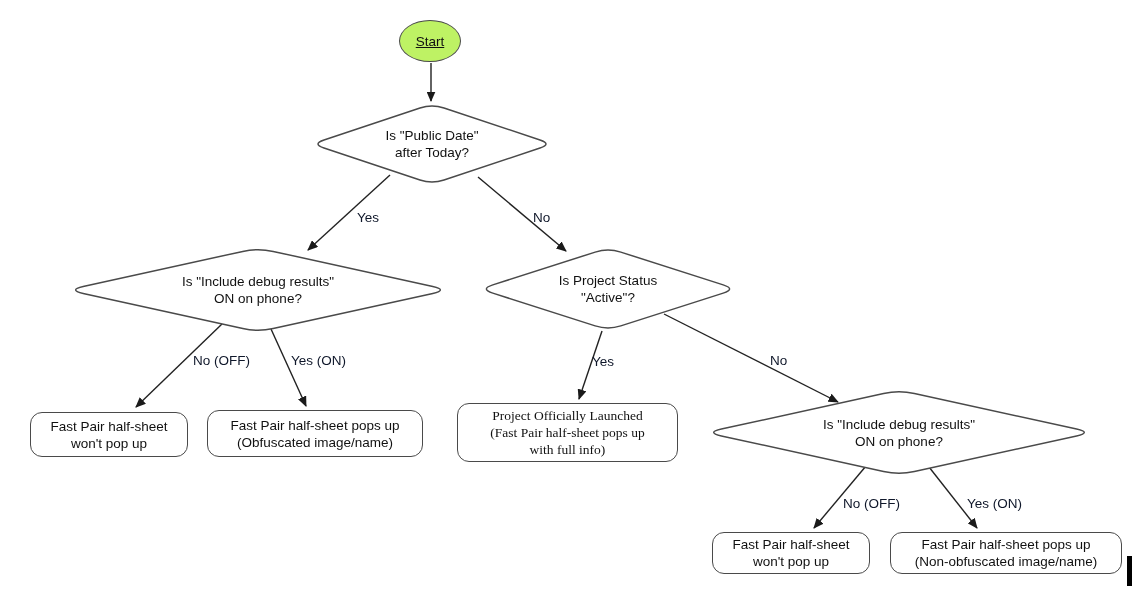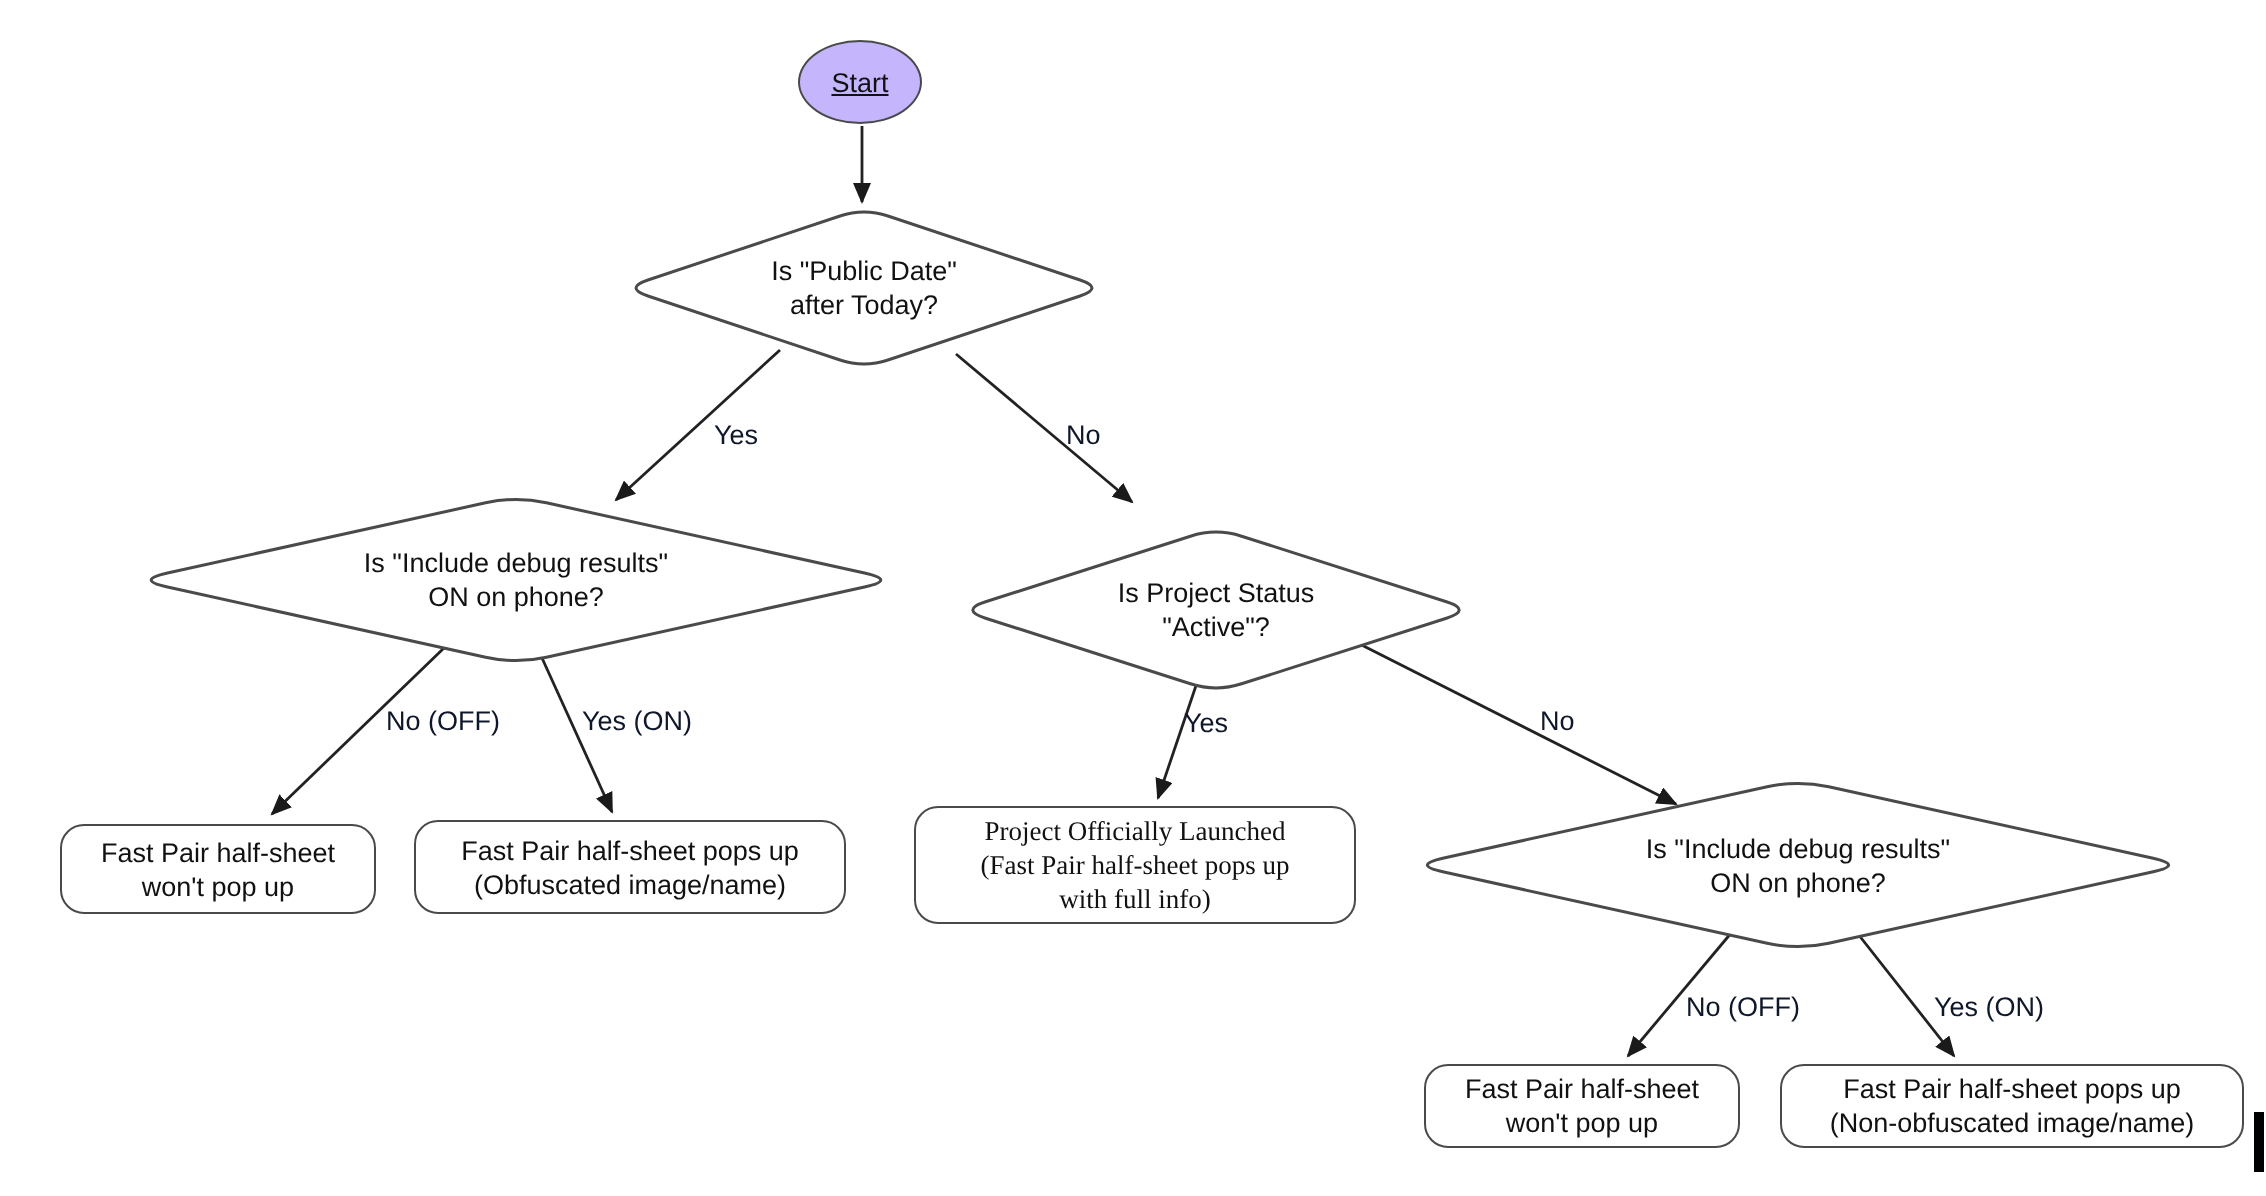--- a/index.html
+++ b/index.html
@@ -25,21 +25,21 @@
     color: #111111;
     font-size: 13.5px;
     line-height: 1.26;
     white-space: pre-line;
     z-index: 1;
     box-sizing: border-box;
   }
   .terminator {
     border: 1.6px solid #4a4a4a;
     border-radius: 50%;
-    background: #c4b5fd;
+    background: #bef264;
     text-decoration: underline;
   }
   .process {
     border: 1.6px solid #4a4a4a;
     border-radius: 12px;
     background: #ffffff;
     padding: 2px 6px;
   }
   .decision svg.shape {
     position: absolute;
@@ -106,21 +106,21 @@
   </div>
 
   <div class="node decision" style="left:68px; top:248px; width:380px; height:84px;">
     <svg class="shape" viewBox="0 0 380 84" preserveAspectRatio="none">
       <path d="M174.8,3.4 Q190,0 205.2,3.4 L364.8,38.6 Q380,42 364.8,45.4 L205.2,80.6 Q190,84 174.8,80.6 L15.2,45.4 Q0,42 15.2,38.6 Z"></path>
     </svg>
     <div class="node-label">Is "Include debug results"
 ON on phone?</div>
   </div>
 
-  <div class="node decision" style="left:480px; top:264px; width:256px; height:82px;">
+  <div class="node decision" style="left:480px; top:248px; width:256px; height:82px;">
     <svg class="shape" viewBox="0 0 256 82" preserveAspectRatio="none">
       <path d="M115.2,4.1 Q128,0 140.8,4.1 L243.2,36.9 Q256,41 243.2,45.1 L140.8,77.9 Q128,82 115.2,77.9 L12.8,45.1 Q0,41 12.8,36.9 Z"></path>
     </svg>
     <div class="node-label">Is Project Status
 "Active"?</div>
   </div>
 
   <div class="node decision" style="left:706px; top:390px; width:386px; height:85px;">
     <svg class="shape" viewBox="0 0 386 85" preserveAspectRatio="none">
       <path d="M177.6,3.4 Q193,0 208.4,3.4 L370.6,39.1 Q386,42.5 370.6,45.9 L208.4,81.6 Q193,85 177.6,81.6 L15.4,45.9 Q0,42.5 15.4,39.1 Z"></path>

